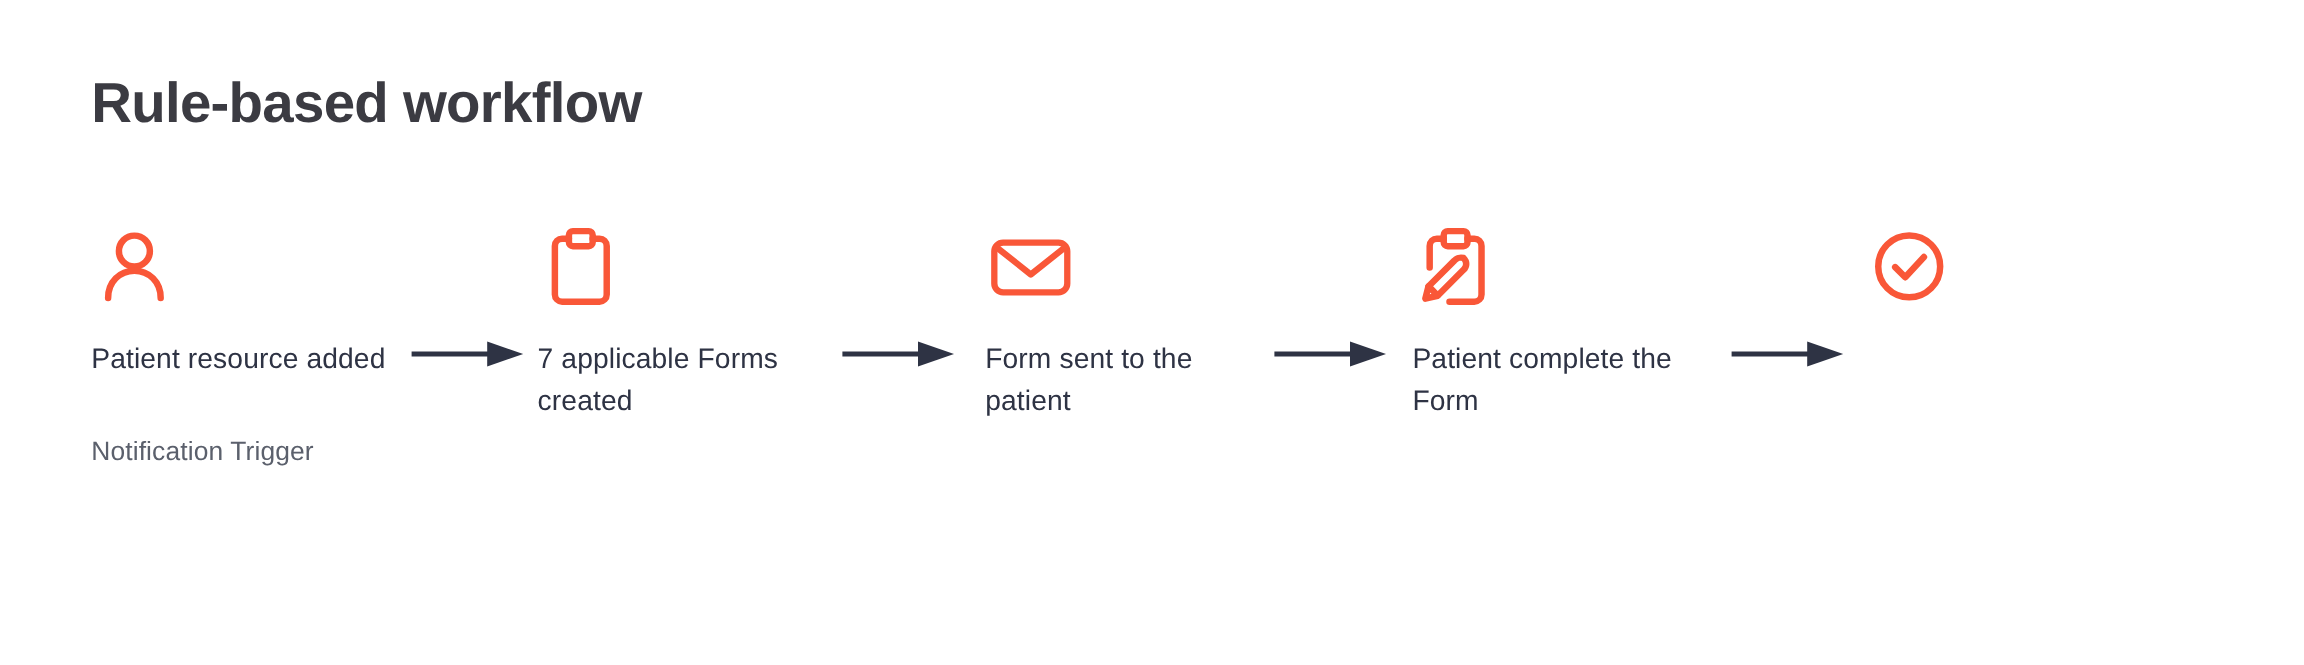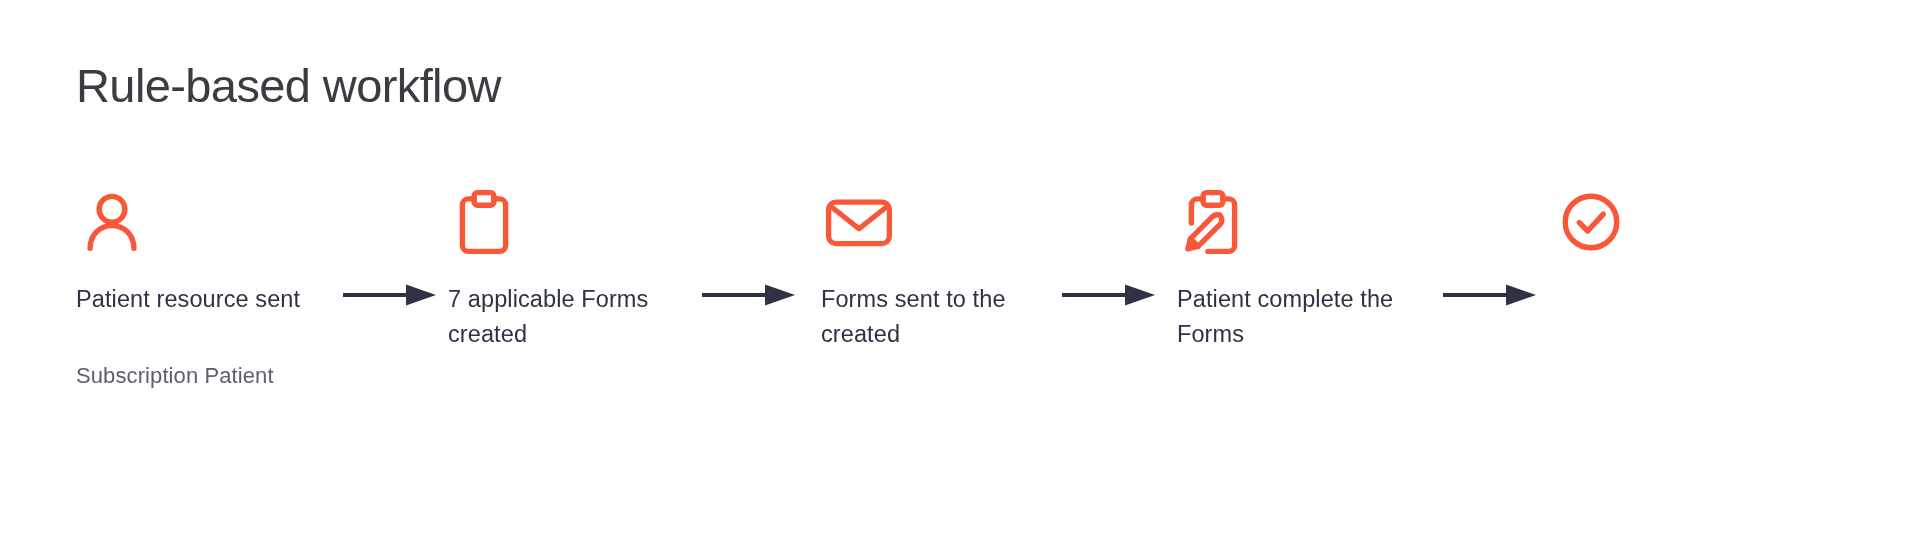--- a/index.html
+++ b/index.html
@@ -21,21 +21,21 @@
     inset: 0;
   }
 
   
   .page-title {
     position: absolute;
     left: 76px;
     top: 58px;
     font-family: "Liberation Sans", sans-serif;
     font-size: 47px;
-    font-weight: normal;
+    font-weight: bold;
     letter-spacing: -0.6px;
     color: #3b3b42;
     white-space: nowrap;
   }
 
   
   .flow {
     position: absolute;
     left: 76px;
     top: 186px;
@@ -110,22 +110,22 @@
 
   <div class="flow">
 
     <div class="step step-0">
       <span class="step-icon">
         <svg width="72" height="72" viewBox="0 0 48 48" fill="none" stroke="#f95738" stroke-width="3.6" stroke-linecap="round" stroke-linejoin="round">
           <circle cx="24" cy="15.5" r="8.6"></circle>
           <path d="M9.4 41.5 C9.4 32.6 15.9 26.4 24 26.4 C32.1 26.4 38.6 32.6 38.6 41.5"></path>
         </svg>
       </span>
-      <div class="step-label">Patient resource sent</div>
-      <div class="step-note">Subscription Patient</div>
+      <div class="step-label">Patient resource added</div>
+      <div class="step-note">Notification Trigger</div>
     </div>
 
     <div class="arrow arrow-0">
       <svg width="96" height="26" viewBox="0 0 96 26">
         <line x1="1" y1="13" x2="70" y2="13" stroke="#2e3344" stroke-width="4.2"></line>
         <polygon points="64,2.5 94,13 64,23.5" fill="#2e3344"></polygon>
       </svg>
     </div>
 
     <div class="step step-1">
@@ -145,41 +145,41 @@
       </svg>
     </div>
 
     <div class="step step-2">
       <span class="step-icon">
         <svg width="76" height="72" viewBox="0 0 52 48" fill="none" stroke="#f95738" stroke-width="3.6" stroke-linecap="round" stroke-linejoin="round">
           <rect x="5.2" y="10.4" width="41.6" height="28.4" rx="5"></rect>
           <path d="M6.6 13.2 L26 28.6 L45.4 13.2"></path>
         </svg>
       </span>
-      <div class="step-label">Forms sent to the created</div>
+      <div class="step-label">Form sent to the patient</div>
     </div>
 
     <div class="arrow arrow-2">
       <svg width="96" height="26" viewBox="0 0 96 26">
         <line x1="1" y1="13" x2="70" y2="13" stroke="#2e3344" stroke-width="4.2"></line>
         <polygon points="64,2.5 94,13 64,23.5" fill="#2e3344"></polygon>
       </svg>
     </div>
 
     <div class="step step-3">
       <span class="step-icon">
         <svg width="72" height="72" viewBox="0 0 48 48" fill="none" stroke="#f95738" stroke-width="3.6" stroke-linecap="round" stroke-linejoin="round">
           <path d="M17.4 8.6 H13.6 C11.4 8.6 9.6 10.4 9.6 12.6 V24.6"></path>
           <path d="M30.6 8.6 H34.4 C36.6 8.6 38.4 10.4 38.4 12.6 V39.6 C38.4 41.8 36.6 43.6 34.4 43.6 H20.6"></path>
           <rect x="17.4" y="4.4" width="13.2" height="8.4" rx="2.2"></rect>
           <path d="M28.4 19.3 C30.4 21.3 30.4 24.0 28.4 25.9 L14.0 40.3 L7.2 41.9 L8.9 35.2 L23.3 20.8 C25.2 18.8 26.5 18.9 28.4 19.3 Z"></path>
           <path d="M9.0 35.1 L14.0 40.2"></path>
         </svg>
       </span>
-      <div class="step-label">Patient complete the Forms</div>
+      <div class="step-label">Patient complete the Form</div>
     </div>
 
     <div class="arrow arrow-3">
       <svg width="96" height="26" viewBox="0 0 96 26">
         <line x1="1" y1="13" x2="70" y2="13" stroke="#2e3344" stroke-width="4.2"></line>
         <polygon points="64,2.5 94,13 64,23.5" fill="#2e3344"></polygon>
       </svg>
     </div>
 
     <div class="step step-4">

